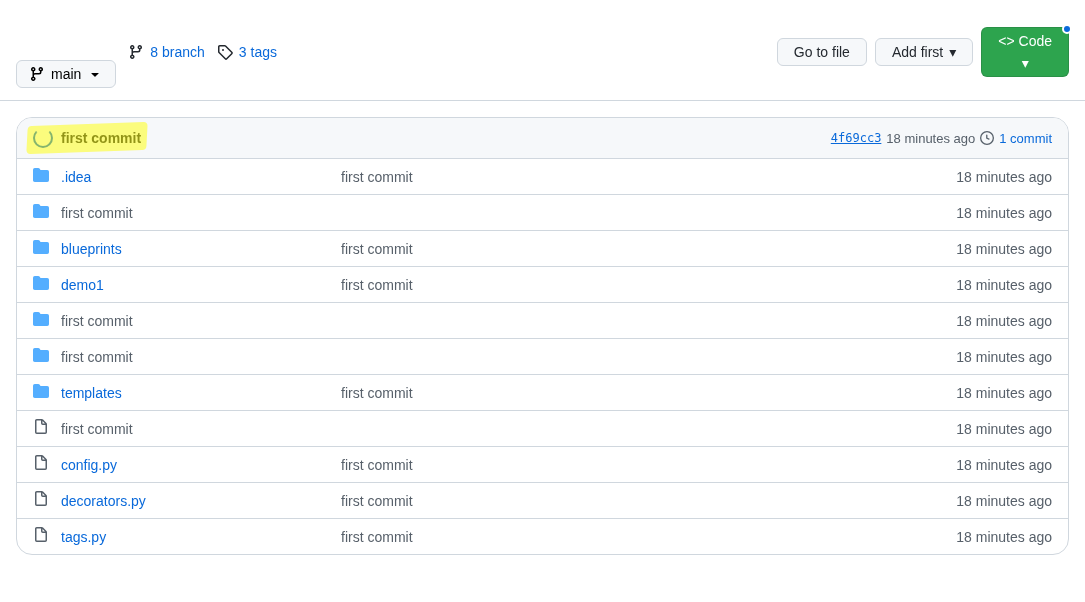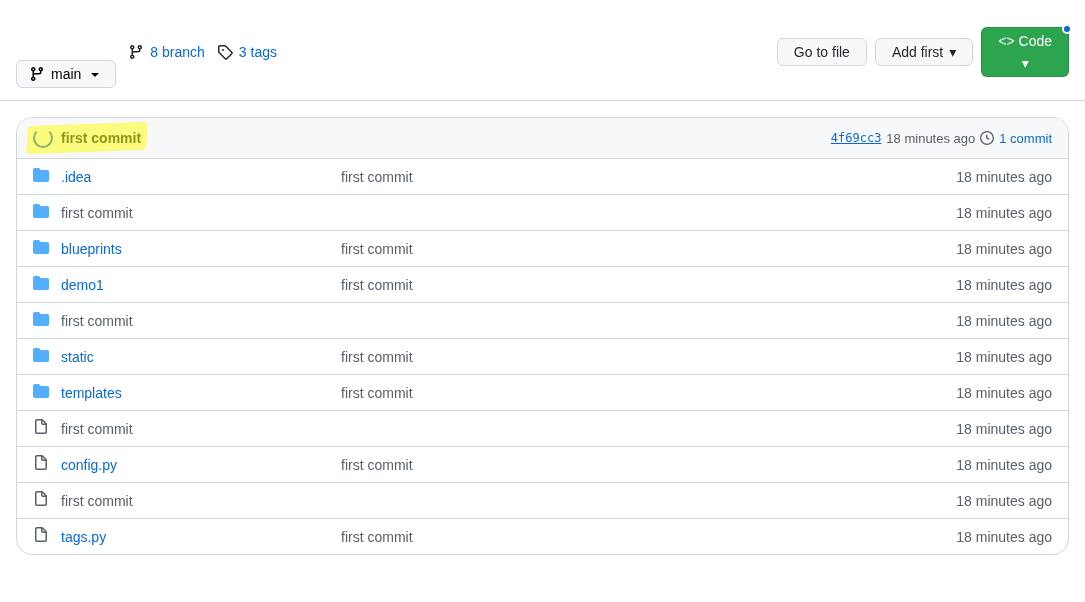--- a/index.html
+++ b/index.html
@@ -350,21 +350,20 @@
       </div>
       <span class="file-commit">first commit</span>
       <span class="file-time"><a href="#">18 minutes ago</a></span>
     </div>
         <div class="file-row">
       <div class="file-icon folder-icon">
         <svg width="16" height="16" viewBox="0 0 16 16" fill="#54aeff">
           <path d="M1.75 1A1.75 1.75 0 000 2.75v10.5C0 14.216.784 15 1.75 15h12.5A1.75 1.75 0 0016 13.25v-8.5A1.75 1.75 0 0014.25 3H7.5L6.562 1.563A1.75 1.75 0 005.177 1H1.75z"></path>
         </svg>
       </div>
-      <a href="#" class="file-name">static</a>
       <span class="file-commit">first commit</span>
       <span class="file-time"><a href="#">18 minutes ago</a></span>
     </div>
         <div class="file-row">
       <div class="file-icon folder-icon">
         <svg width="16" height="16" viewBox="0 0 16 16" fill="#54aeff">
           <path d="M1.75 1A1.75 1.75 0 000 2.75v10.5C0 14.216.784 15 1.75 15h12.5A1.75 1.75 0 0016 13.25v-8.5A1.75 1.75 0 0014.25 3H7.5L6.562 1.563A1.75 1.75 0 005.177 1H1.75z"></path>
         </svg>
       </div>
       <a href="#" class="file-name">templates</a>
@@ -389,20 +388,21 @@
       <a href="#" class="file-name">config.py</a>
       <span class="file-commit">first commit</span>
       <span class="file-time"><a href="#">18 minutes ago</a></span>
     </div>
         <div class="file-row">
       <div class="file-icon doc-icon">
         <svg width="16" height="16" viewBox="0 0 16 16" fill="#57606a">
           <path fill-rule="evenodd" d="M3.75 1.5a.25.25 0 00-.25.25v11.5c0 .138.112.25.25.25h8.5a.25.25 0 00.25-.25V6H9.75A1.75 1.75 0 018 4.25V1.5H3.75zm5.75.56v2.19c0 .138.112.25.25.25h2.19L9.5 2.06zM2 1.75C2 .784 2.784 0 3.75 0h5.086c.464 0 .909.184 1.237.513l3.414 3.414c.329.328.513.773.513 1.237v8.086A1.75 1.75 0 0112.25 15h-8.5A1.75 1.75 0 012 13.25V1.75z"></path>
         </svg>
       </div>
+      <a href="#" class="file-name">decorators.py</a>
       <span class="file-commit">first commit</span>
       <span class="file-time"><a href="#">18 minutes ago</a></span>
     </div>
         <div class="file-row">
       <div class="file-icon doc-icon">
         <svg width="16" height="16" viewBox="0 0 16 16" fill="#57606a">
           <path fill-rule="evenodd" d="M3.75 1.5a.25.25 0 00-.25.25v11.5c0 .138.112.25.25.25h8.5a.25.25 0 00.25-.25V6H9.75A1.75 1.75 0 018 4.25V1.5H3.75zm5.75.56v2.19c0 .138.112.25.25.25h2.19L9.5 2.06zM2 1.75C2 .784 2.784 0 3.75 0h5.086c.464 0 .909.184 1.237.513l3.414 3.414c.329.328.513.773.513 1.237v8.086A1.75 1.75 0 0112.25 15h-8.5A1.75 1.75 0 012 13.25V1.75z"></path>
         </svg>
       </div>
       <a href="#" class="file-name">tags.py</a>

